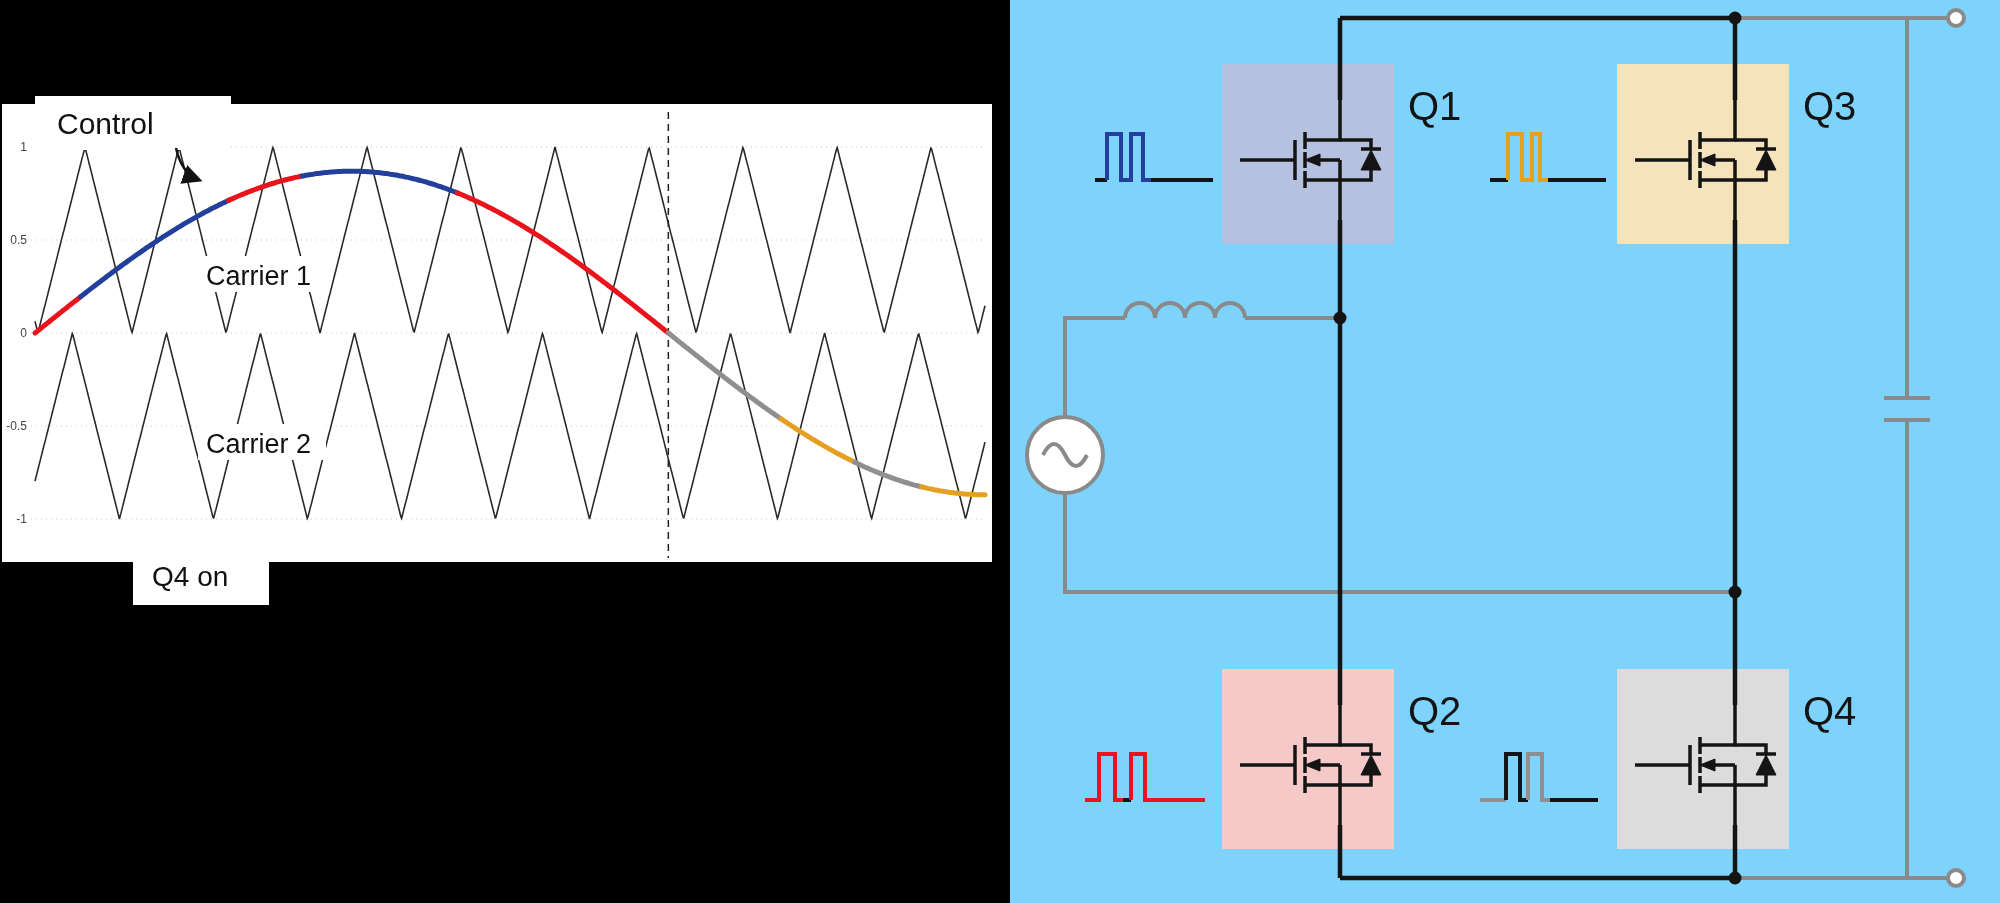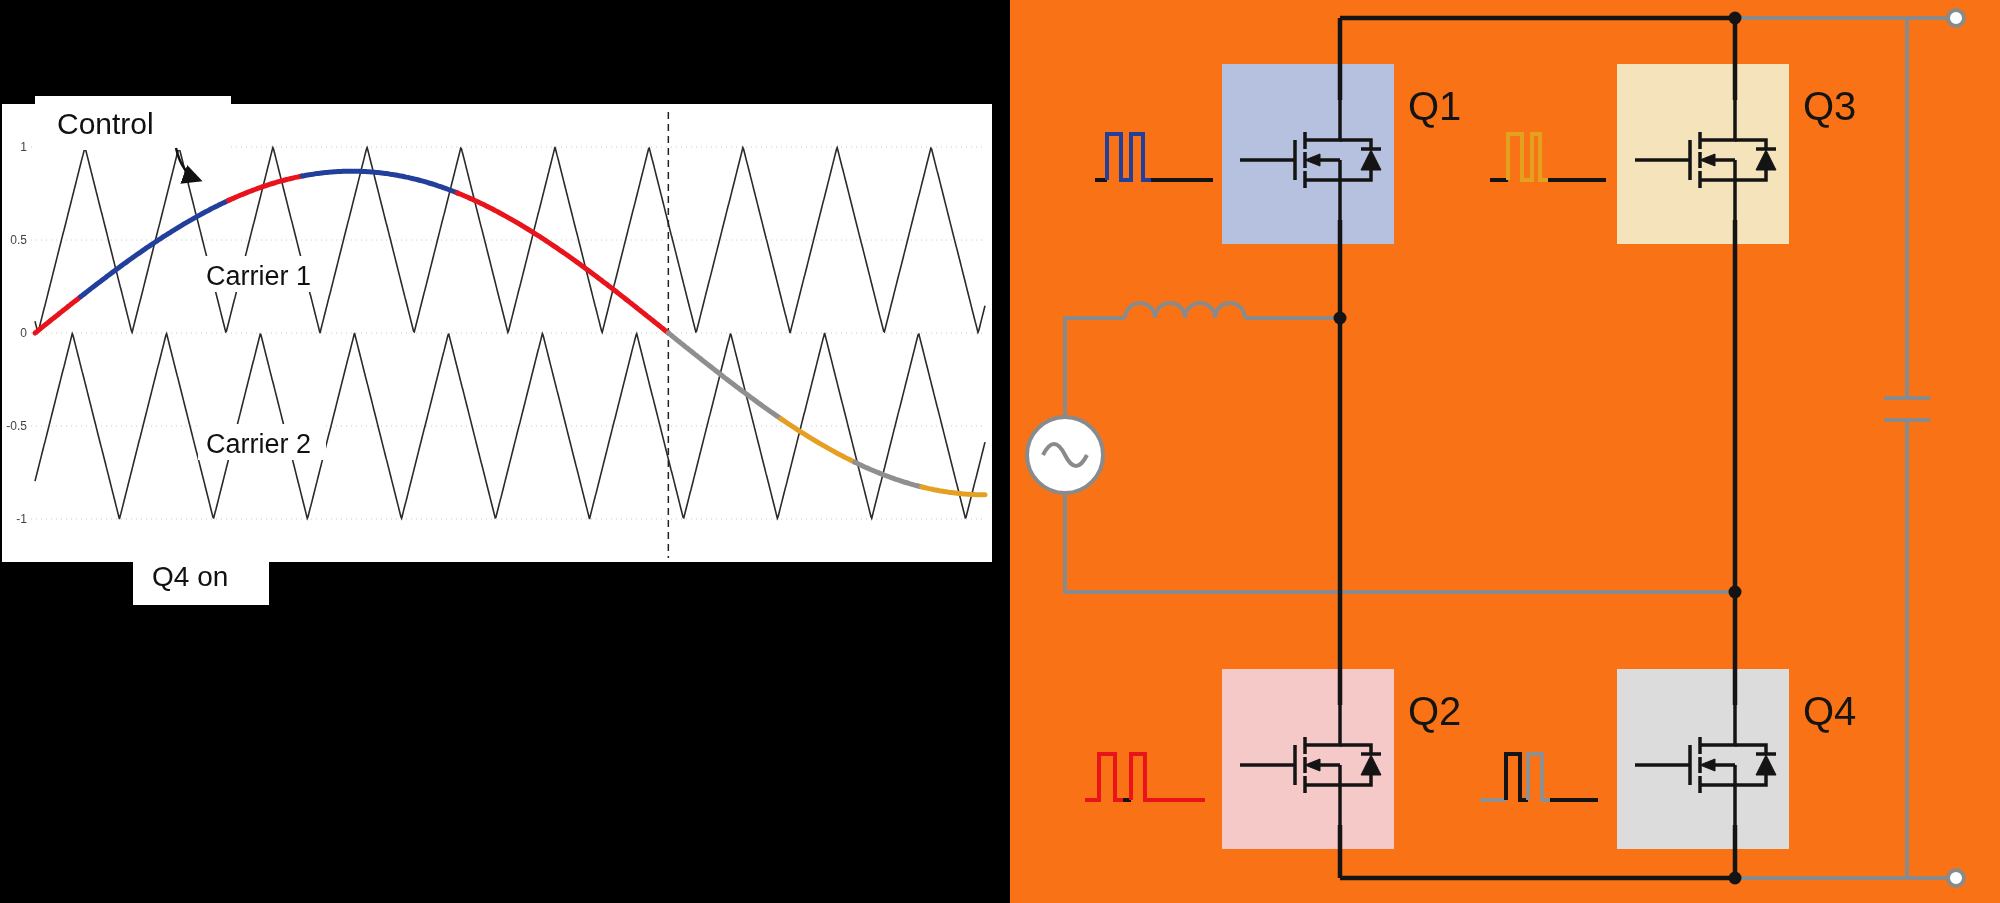--- a/index.html
+++ b/index.html
@@ -1,19 +1,19 @@
 <!DOCTYPE html>
 <html style="--wire-black: #141414; --wire-gray: #8a8a8a;"><head>
 <meta charset="utf-8">
 <style>
   *{margin:0;padding:0;box-sizing:border-box}
   html,body{width:2000px;height:903px;background:#ffffff;font-family:"Liberation Sans",sans-serif;overflow:hidden}
   .stage{position:relative;width:2000px;height:903px}
   .left-panel{position:absolute;left:0;top:0;width:1010px;height:903px}
-  .right-panel{position:absolute;left:1010px;top:0;width:990px;height:903px;background:#f97316}
+  .right-panel{position:absolute;left:1010px;top:0;width:990px;height:903px;background:#7dd3fc}
   svg{display:block}
   svg text{font-family:"Liberation Sans",sans-serif}
   .chart-label{fill:#111}
   .qlabel{font-size:40px;fill:#141414}
   .mosfet path{fill:none;stroke:#141414;stroke-width:3.5;stroke-linecap:butt}
   .mosfet polygon{fill:#141414;stroke:#141414;stroke-width:1}
   .wire-b{stroke:var(--wire-black,#141414);fill:none;stroke-width:4.5}
   .wire-g{stroke:var(--wire-gray,#8a8a8a);fill:none;stroke-width:4}
   .pulse{fill:none;stroke-width:4;stroke-linejoin:miter}
   .pulse-black{stroke:#141414}

